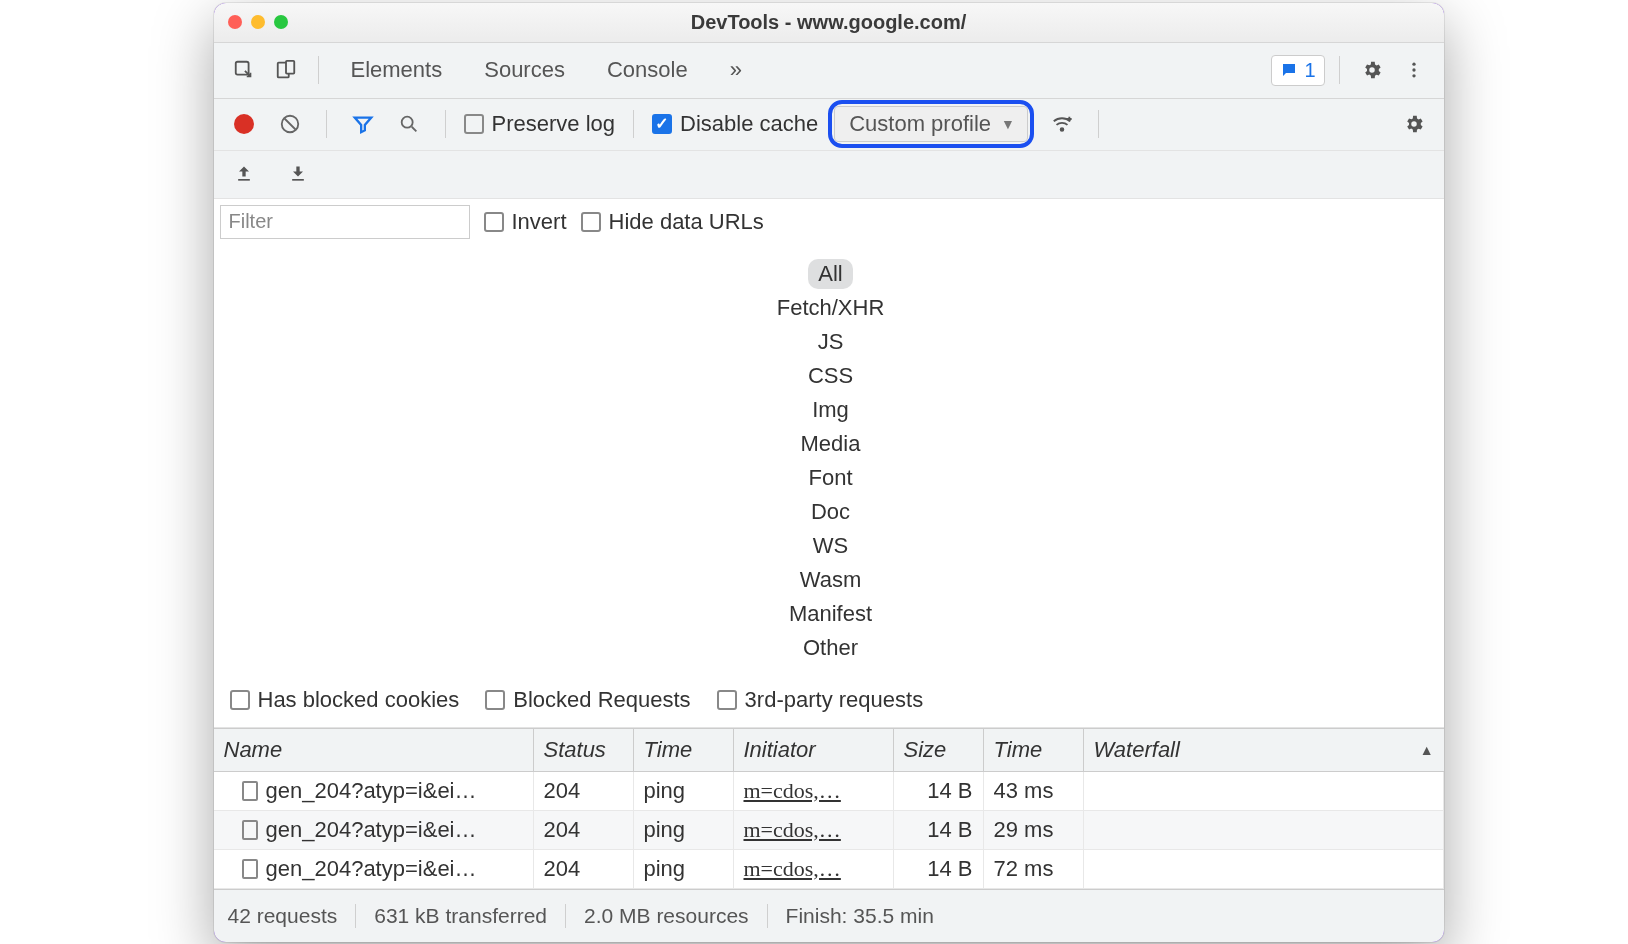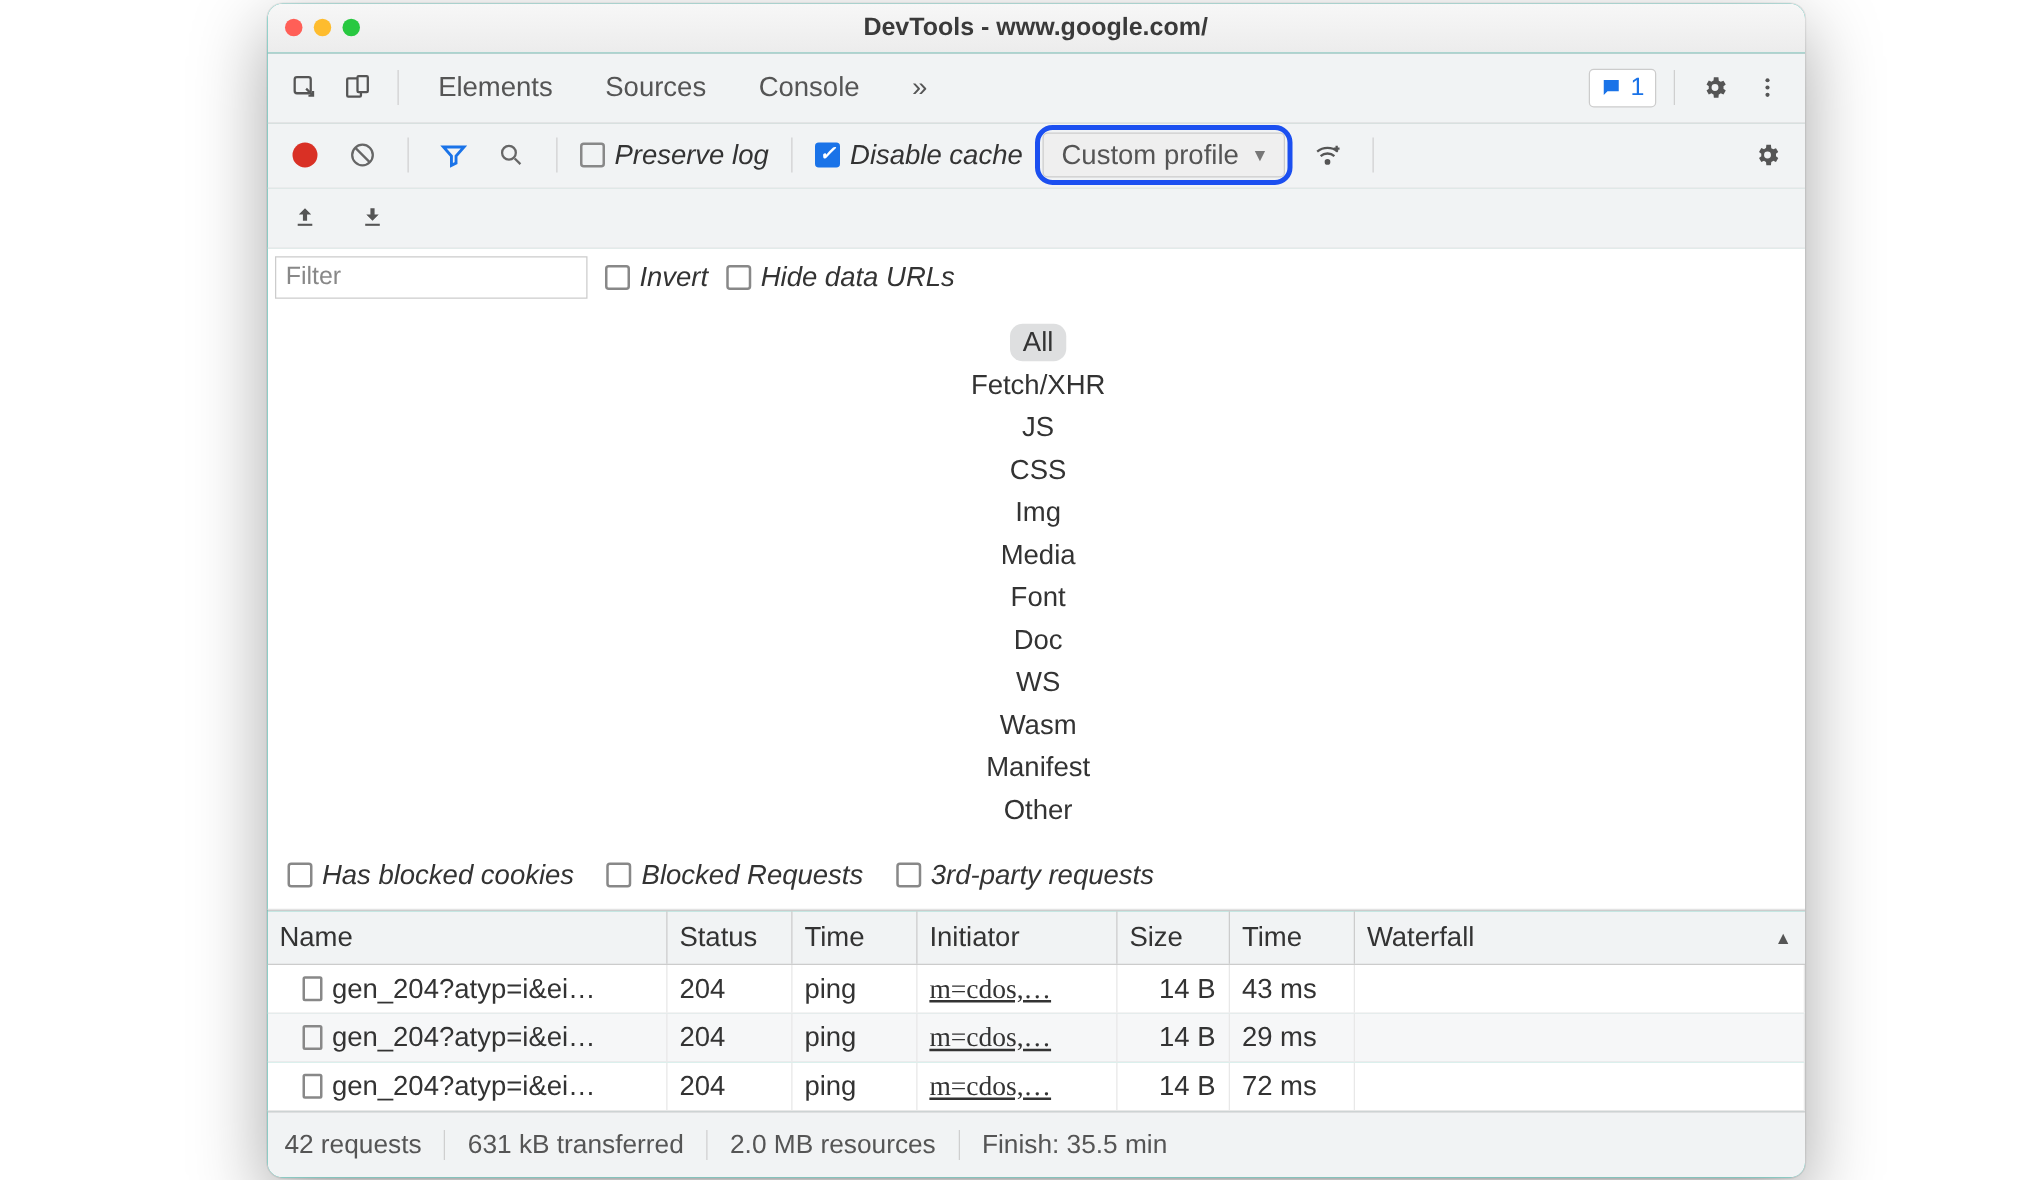--- a/index.html
+++ b/index.html
@@ -9,21 +9,21 @@
   width: 1628px;
   height: 944px;
   display: flex;
   align-items: center;
   justify-content: center;
 }
 .window {
   width: 1230px;
   border-radius: 12px;
   box-shadow: 0 20px 60px rgba(0,0,0,0.35), 0 0 0 1px rgba(0,0,0,0.08);
-  background: #14b8a6;
+  background: #6d28d9;
   overflow: hidden;
   color: #333;
   font-size: 22px;
   margin-left: 29px;
 }
 .titlebar {
   height: 40px;
   background: linear-gradient(#f7f7f7,#ececec);
   border-bottom: 1px solid #d6d6d6;
   display: flex;
@@ -52,39 +52,39 @@
 
 .toolbar {
   display:flex; align-items:center; height:52px; padding:0 12px; gap:10px;
   border-bottom:1px solid #e3e3e3; background:#f1f3f4;
 }
 .record-dot { width:20px; height:20px; background:#d93025; border-radius:50%; }
 .clear-icon svg, .filter-icon svg, .search-icon svg { width:22px; height:22px; }
 .cb { width:20px; height:20px; border:2px solid #888; border-radius:3px; display:inline-flex; align-items:center; justify-content:center; cursor:pointer; flex-shrink:0; }
 .cb.checked { background:#1a73e8; border-color:#1a73e8; }
 .cb.checked::after { content:"✓"; color:#fff; font-size:16px; font-weight:bold; line-height:1; }
-.cbrow { display:flex; align-items:center; gap:8px; color:#333; cursor:pointer;font-style:italic; }
+.cbrow { display:flex; align-items:center; gap:8px; color:#333; cursor:pointer; }
 .throttle-wrap { border:4px solid #1b4ff0; border-radius:14px; padding:2px; background:#f1f3f4; }
 .throttle { display:flex; align-items:center; gap:10px; background:#efefef; border:1px solid #ccc; padding:4px 12px 4px 14px; border-radius:4px; color:#555; cursor:pointer; font-size:22px; }
 .throttle .caret { font-size:14px; color:#777; }
 
 .subbar { display:flex; align-items:center; height:48px; padding:0 12px; gap:18px; border-bottom:1px solid #e3e3e3; background:#f1f3f4; }
 
 .filterrow { display:flex; align-items:center; flex-wrap:wrap; padding:6px 6px 4px 6px; gap:14px; border-bottom:1px solid #e3e3e3; background:#fff; }
 .filter-input { width:250px; height:34px; border:1px solid #ccc; padding:12px 8px; font-size:20px; color:#333; }
 .filter-input::placeholder { color:#888; }
 .chips { display:flex; align-items:center; gap:4px; flex-wrap:wrap; padding:6px 0 2px 4px; width:100%;flex-direction:column; }
 .chip { padding:2px 10px; border-radius:10px; cursor:pointer; color:#333; }
 .chip.active { background:#dedfe0; }
 .extra-cbrow { display:flex; align-items:center; gap:26px; padding:8px 6px 10px 10px; width:100%; }
 
 .table { width:100%; border-top:1px solid #ccc; }
 .thead, .trow { display:grid; grid-template-columns: 320px 100px 100px 160px 90px 100px 1fr; }
 .thead { background:#f1f3f4; border-bottom:1px solid #ccc; }
-.th { padding:8px 10px; color:#333; border-right:1px solid #ccc; display:flex; align-items:center; justify-content:space-between; cursor:pointer; }
+.th { padding:8px 10px; color:#333; border-right:1px solid #ccc; display:flex; align-items:center; justify-content:space-between; cursor:pointer;font-style:italic; }
 .th:last-child { border-right:none; }
 .trow { border-bottom:1px solid #e8e8e8; }
 .trow:nth-child(even){ background:#fff; }
 .trow:nth-child(odd){ background:#f6f7f8; }
 .td { padding:6px 10px; border-right:1px solid #e8e8e8; white-space:nowrap; overflow:hidden; text-overflow:ellipsis; display:flex; align-items:center; gap:8px; color:#333; }
 .td .doc-icon { width:16px; height:20px; border:2px solid #888; border-radius:2px; display:inline-block; flex-shrink:0; }
 .td.initiator { text-decoration:underline; color:#333;font-family:Liberation Serif, serif; }
 .td.size { justify-content:flex-end; }
 .td.time { }
 .sort-tri { font-size:14px; color:#555; }

